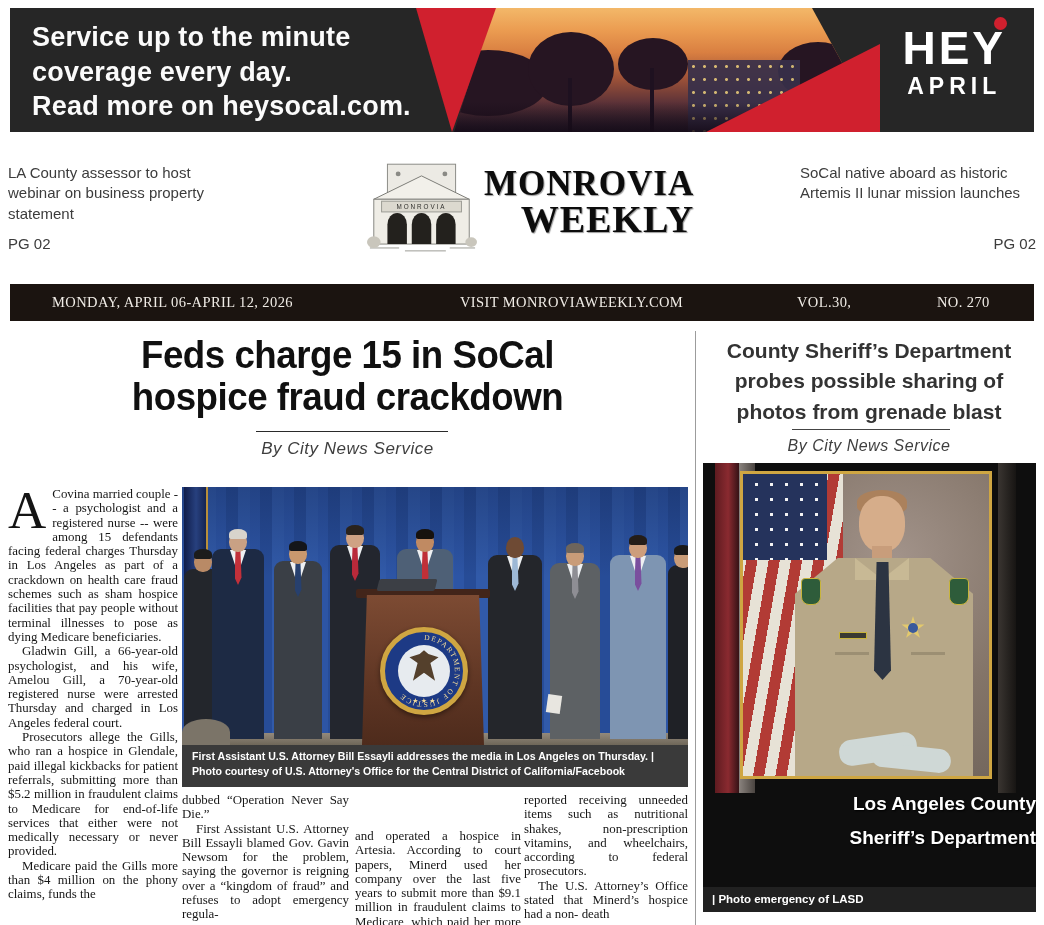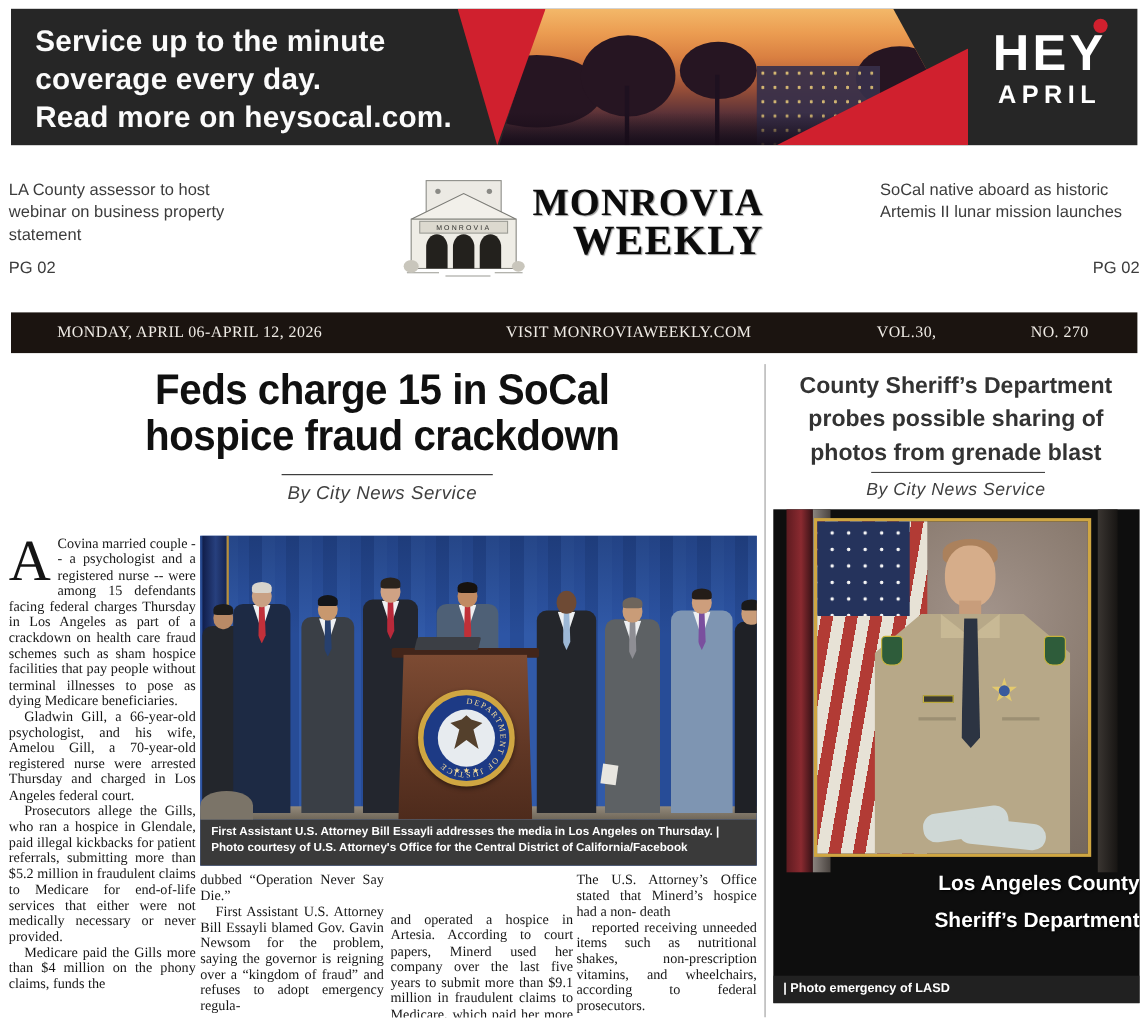--- a/index.html
+++ b/index.html
@@ -322,22 +322,22 @@
 </div>
 
 <div class="body-col col2">
   <p>dubbed “Operation Never Say Die.”</p>
   <p>First Assistant U.S. Attorney Bill Essayli blamed Gov. Gavin Newsom for the problem, saying the governor is reigning over a “kingdom of fraud” and refuses to adopt emergency regula-</p>
 </div>
 <div class="body-col col3">
   <p>and operated a hospice in Artesia. According to court papers, Minerd used her company over the last five years to submit more than $9.1 million in fraudulent claims to Medicare, which paid her more than $8.5 million.</p>
 </div>
 <div class="body-col col4">
+  <p>reported receiving unneeded items such as nutritional shakes, non-prescription vitamins, and wheelchairs, according to federal prosecutors.</p>
   <p>The U.S. Attorney’s Office stated that Minerd’s hospice had a non- death</p>
-  <p>reported receiving unneeded items such as nutritional shakes, non-prescription vitamins, and wheelchairs, according to federal prosecutors.</p>
 </div>
 
 <div class="side-headline">County Sheriff’s Department probes possible sharing of photos from grenade blast</div>
 <div class="side-rule"></div>
 <div class="byline side-byline">By City News Service</div>
 
 <div class="side-photo">
   <div class="bg-sliver-red"></div>
   <div class="bg-sliver-gray"></div>
   <div class="bg-sliver-right"></div>

